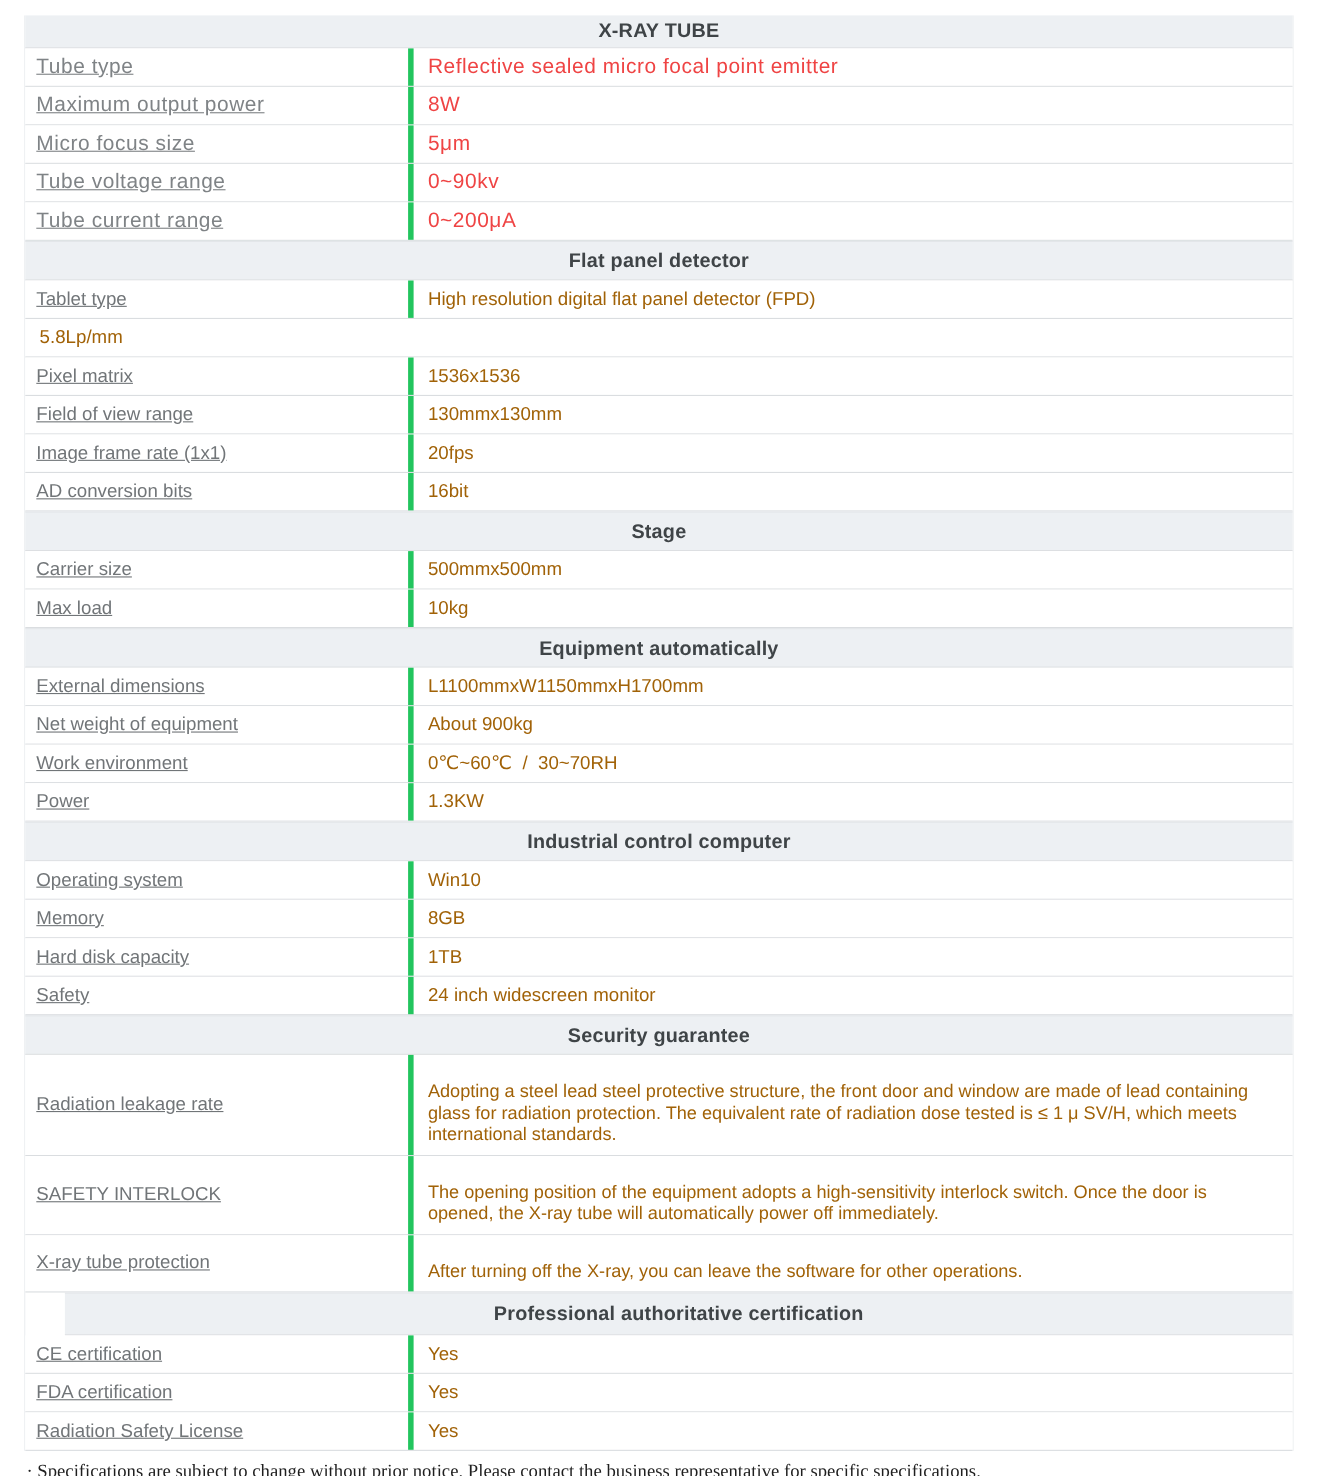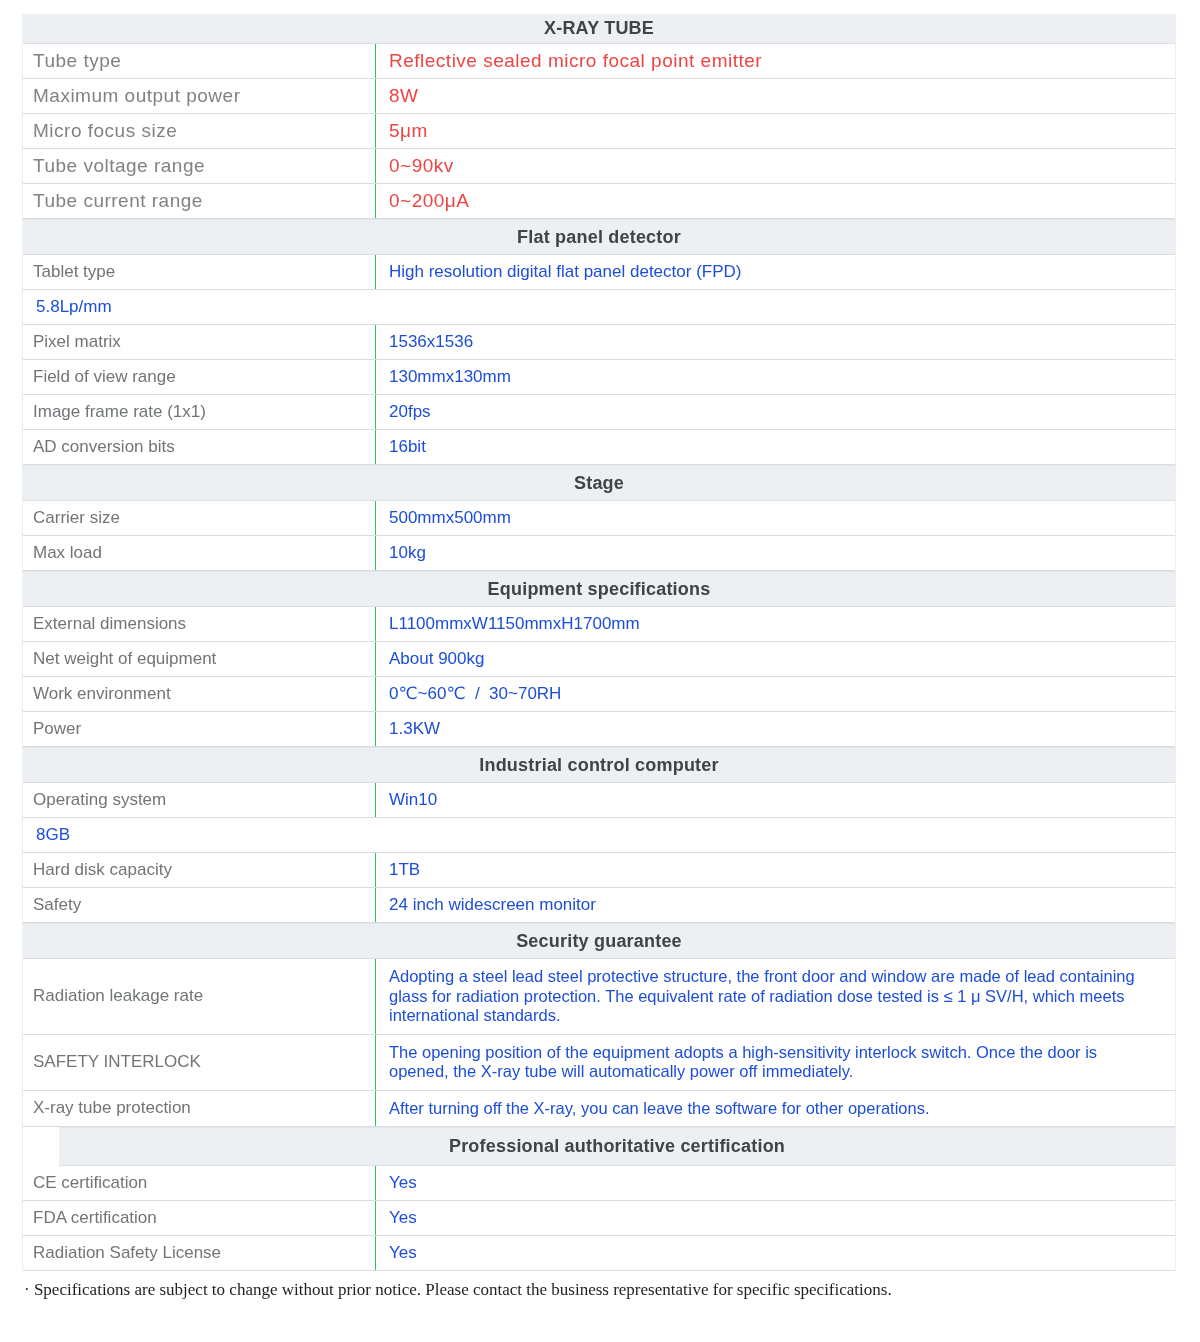--- a/index.html
+++ b/index.html
@@ -47,37 +47,38 @@
     display: flex;
     align-items: center;
     font-size: 17px;
     line-height: 20px;
     color: #75797c;
   }
   .cell.label {
     width: 353px;
     flex: 0 0 353px;
     padding: 6px 8px 6px 10px;
-    border-right: 1px solid #22c55e;
+    border-right: 5px solid #22c55e;
     color: #717578;
+    text-decoration: underline;
   }
   .cell.value {
     flex: 1 1 auto;
     padding: 6px 14px 6px 13px;
     white-space: pre-wrap;
-    color: #1d4ed8;
+    color: #a16207;
   }
   
   .sec-xray .cell { font-size: 19px; letter-spacing: 0.5px; color: #ef4444; }
   .sec-xray .cell.label { color: #7f8386; }
   
   .sec-security .cell.value {
     font-size: 16.5px;
     line-height: 19.5px;
-    padding-top: 8px;
+    padding-top: 24px;
     padding-bottom: 8px;
   }
   .band.cert { min-height: 39px; margin-left: 36px; }
   
   .footnote {
     margin: 9px 0 12px 2px;
     font-family: "Liberation Serif", "DejaVu Serif", serif;
     font-size: 17px;
     color: #1f1f1f;
   }
@@ -151,21 +152,21 @@
         <div class="cell label">Carrier size</div>
         <div class="cell value">500mmx500mm</div>
       </div>
       <div class="row">
         <div class="cell label">Max load</div>
         <div class="cell value">10kg</div>
       </div>
     </div>
 
     <div class="band">
-      <span class="band-title">Equipment specifications</span>
+      <span class="band-title">Equipment automatically</span>
     </div>
     <div>
       <div class="row">
         <div class="cell label">External dimensions</div>
         <div class="cell value">L1100mmxW1150mmxH1700mm</div>
       </div>
       <div class="row">
         <div class="cell label">Net weight of equipment</div>
         <div class="cell value">About 900kg</div>
       </div>
@@ -181,20 +182,21 @@
 
     <div class="band">
       <span class="band-title">Industrial control computer</span>
     </div>
     <div>
       <div class="row">
         <div class="cell label">Operating system</div>
         <div class="cell value">Win10</div>
       </div>
       <div class="row">
+        <div class="cell label">Memory</div>
         <div class="cell value">8GB</div>
       </div>
       <div class="row">
         <div class="cell label">Hard disk capacity</div>
         <div class="cell value">1TB</div>
       </div>
       <div class="row">
         <div class="cell label">Safety</div>
         <div class="cell value">24 inch widescreen monitor</div>
       </div>

